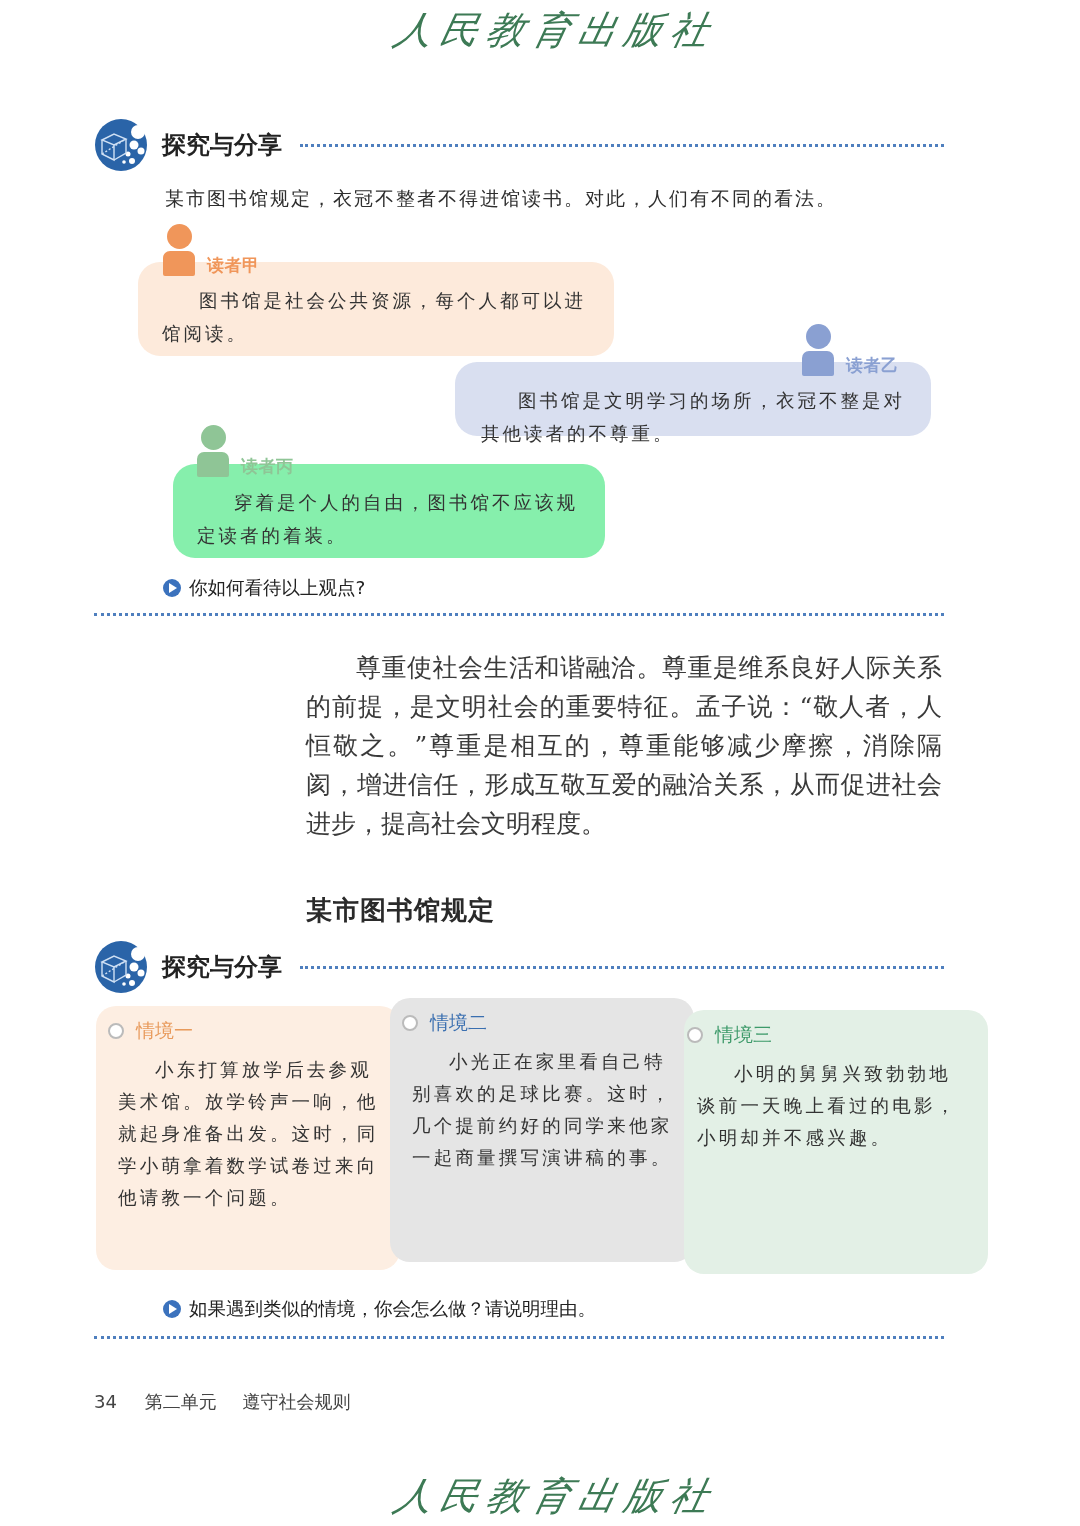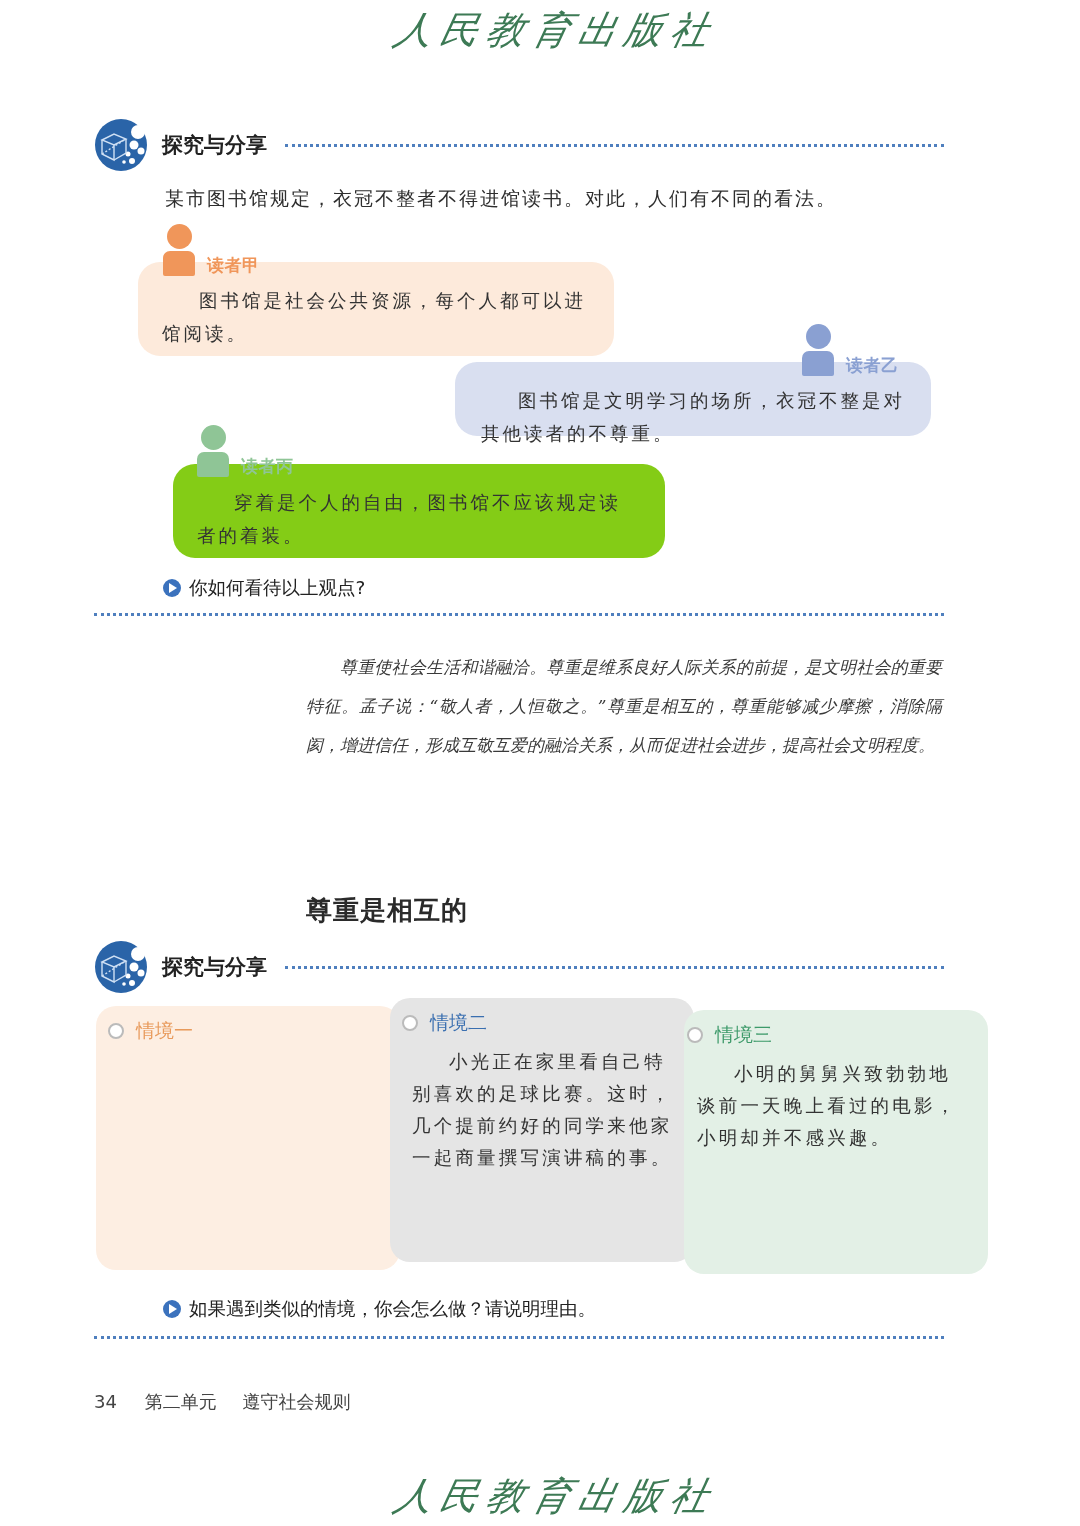--- a/index.html
+++ b/index.html
@@ -7,32 +7,32 @@
          font-family: "DejaVu Sans", sans-serif; color: #2b2b2b; }
   .abs { position: absolute; }
 
   .publisher { left: 395px; top: 6px; width: 300px; height: 48px; font-family: "DejaVu Serif", serif;
                font-style: italic; font-size: 38px; color: #3d7a55; letter-spacing: 8px; line-height: 48px;
                white-space: nowrap; transform: skewX(-12deg); }
   .publisher.bottom { top: 1472px; }
 
   .section-header { left: 94px; width: 850px; height: 56px; display: flex; align-items: center; }
   .section-icon { width: 54px; height: 54px; flex: 0 0 54px; }
-  .section-title { font-size: 21px; font-weight: bold; color: #222; margin-left: 14px; white-space: nowrap; }
+  .section-title { font-size: 24px; font-weight: bold; color: #222; margin-left: 14px; white-space: nowrap; }
   .dotted { flex: 1; margin-left: 18px; border-top: 3px dotted #4f7fbe; height: 0; }
 
   .intro { left: 165px; top: 186px; font-family: "DejaVu Serif", serif; font-size: 19px; color: #2e2e2e;
            letter-spacing: 2px; white-space: nowrap; }
 
   .bubble { border-radius: 22px; font-family: "DejaVu Serif", serif; font-size: 18.5px; color: #333;
             line-height: 33px; letter-spacing: 3px; box-sizing: border-box; }
   .bubble p { margin: 0; text-indent: 2em; }
   .b1 { left: 138px; top: 262px; width: 476px; height: 94px; background: #fdeadb; padding: 22px 20px 0 24px; }
   .b2 { left: 455px; top: 362px; width: 476px; height: 74px; background: #d9dff0; padding: 22px 20px 0 26px; }
-  .b3 { left: 173px; top: 464px; width: 492px; height: 94px; background: #84cc16; padding: 22px 26px 0 24px; }
+  .b3 { left: 173px; top: 464px; width: 432px; height: 94px; background: #86efac; padding: 22px 26px 0 24px; }
 
   .reader { display: flex; align-items: flex-end; }
   .person { width: 32px; height: 52px; position: relative; }
   .person .head { position: absolute; left: 4px; top: 0; width: 25px; height: 25px; border-radius: 50%; }
   .person .torso { position: absolute; left: 0; top: 27px; width: 32px; height: 25px; border-radius: 7px 7px 2px 2px; }
   .reader-name { font-size: 17px; font-weight: bold; margin-left: 12px; line-height: 22px; letter-spacing: 0.5px; }
   .r1 { left: 163px; top: 224px; }
   .r2 { left: 802px; top: 324px; }
   .r3 { left: 197px; top: 425px; }
 
@@ -40,22 +40,22 @@
   .q-icon { width: 18px; height: 18px; border-radius: 50%; background: #3b72bd; position: relative; margin-right: 8px; }
   .q-icon::after { content: ""; position: absolute; left: 6px; top: 4px; width: 0; height: 0;
                    border-left: 8px solid #fff; border-top: 5px solid transparent; border-bottom: 5px solid transparent; }
   .q1 { left: 163px; top: 575px; }
   .q2 { left: 163px; top: 1296px; }
 
   .hr { left: 94px; width: 850px; border-top: 3px dotted #4f7fbe; height: 0; }
   .hr1 { top: 613px; }
   .hr2 { top: 1336px; }
 
-  .body-para { left: 306px; top: 648px; width: 636px; font-family: "DejaVu Serif", serif; font-size: 17px;
-               line-height: 39px; color: #3a3a3a; text-align: justify; font-style: italic; }
+  .body-para { left: 306px; top: 648px; width: 636px; font-family: "DejaVu Serif", serif; font-size: 25px;
+               line-height: 39px; color: #3a3a3a; text-align: justify; }
   .body-para p { margin: 0; text-indent: 2em; }
 
   .subhead { left: 306px; top: 893px; font-size: 26px; font-weight: bold; color: #2a2a2a; letter-spacing: 1px; white-space: nowrap; }
 
   .card { width: 304px; height: 264px; border-radius: 20px; box-sizing: border-box; padding: 8px 20px 0 22px; }
   .card .card-head { display: flex; align-items: center; height: 34px; margin-left: -10px; }
   .card .ring { width: 12px; height: 12px; border-radius: 50%; border: 2px solid #bbb; background: #fff; margin-right: 12px; }
   .card .card-title { font-size: 19px; }
   .card .card-text { font-family: "DejaVu Serif", serif; font-size: 18.5px; line-height: 32px; letter-spacing: 3.2px;
                      color: #333; margin-top: 6px; }
@@ -134,21 +134,21 @@
 <div class="abs question q1">
   <span class="q-icon"></span>
   <span>你如何看待以上观点?</span>
 </div>
 <div class="abs hr hr1"></div>
 
 <div class="abs body-para">
   <p>尊重使社会生活和谐融洽。尊重是维系良好人际关系的前提，是文明社会的重要特征。孟子说：“敬人者，人恒敬之。”尊重是相互的，尊重能够减少摩擦，消除隔阂，增进信任，形成互敬互爱的融洽关系，从而促进社会进步，提高社会文明程度。</p>
 </div>
 
-<div class="abs subhead">尊重是相互的</div>
+<div class="abs subhead">某市图书馆规定</div>
 
 <div class="abs section-header" style="top:939px;">
   <svg class="section-icon" viewBox="0 0 54 54">
     <circle cx="27" cy="27" r="26" fill="#2a64a8"></circle>
     <circle cx="44" cy="14" r="7" fill="#fff"></circle>
     <circle cx="40" cy="27" r="4.5" fill="#fff"></circle>
     <circle cx="47" cy="33" r="3.5" fill="#fff"></circle>
     <circle cx="34" cy="36" r="2.5" fill="#fff"></circle>
     <circle cx="38" cy="43" r="3" fill="#fff"></circle>
     <circle cx="30" cy="44" r="1.8" fill="#fff"></circle>
@@ -161,20 +161,23 @@
   </svg>
   <span class="section-title">探究与分享</span>
   <span class="dotted"></span>
 </div>
 
 <div class="abs card c1">
   <div class="card-head">
     <span class="ring"></span>
     <span class="card-title">情境一</span>
   </div>
+  <div class="card-text">
+      <p>小东打算放学后去参观美术馆。放学铃声一响，他就起身准备出发。这时，同学小萌拿着数学试卷过来向他请教一个问题。</p>
+    </div>
 </div>
 <div class="abs card c2">
   <div class="card-head">
     <span class="ring"></span>
     <span class="card-title">情境二</span>
   </div>
   <div class="card-text">
       <p>小光正在家里看自己特别喜欢的足球比赛。这时，几个提前约好的同学来他家一起商量撰写演讲稿的事。</p>
     </div>
 </div>

